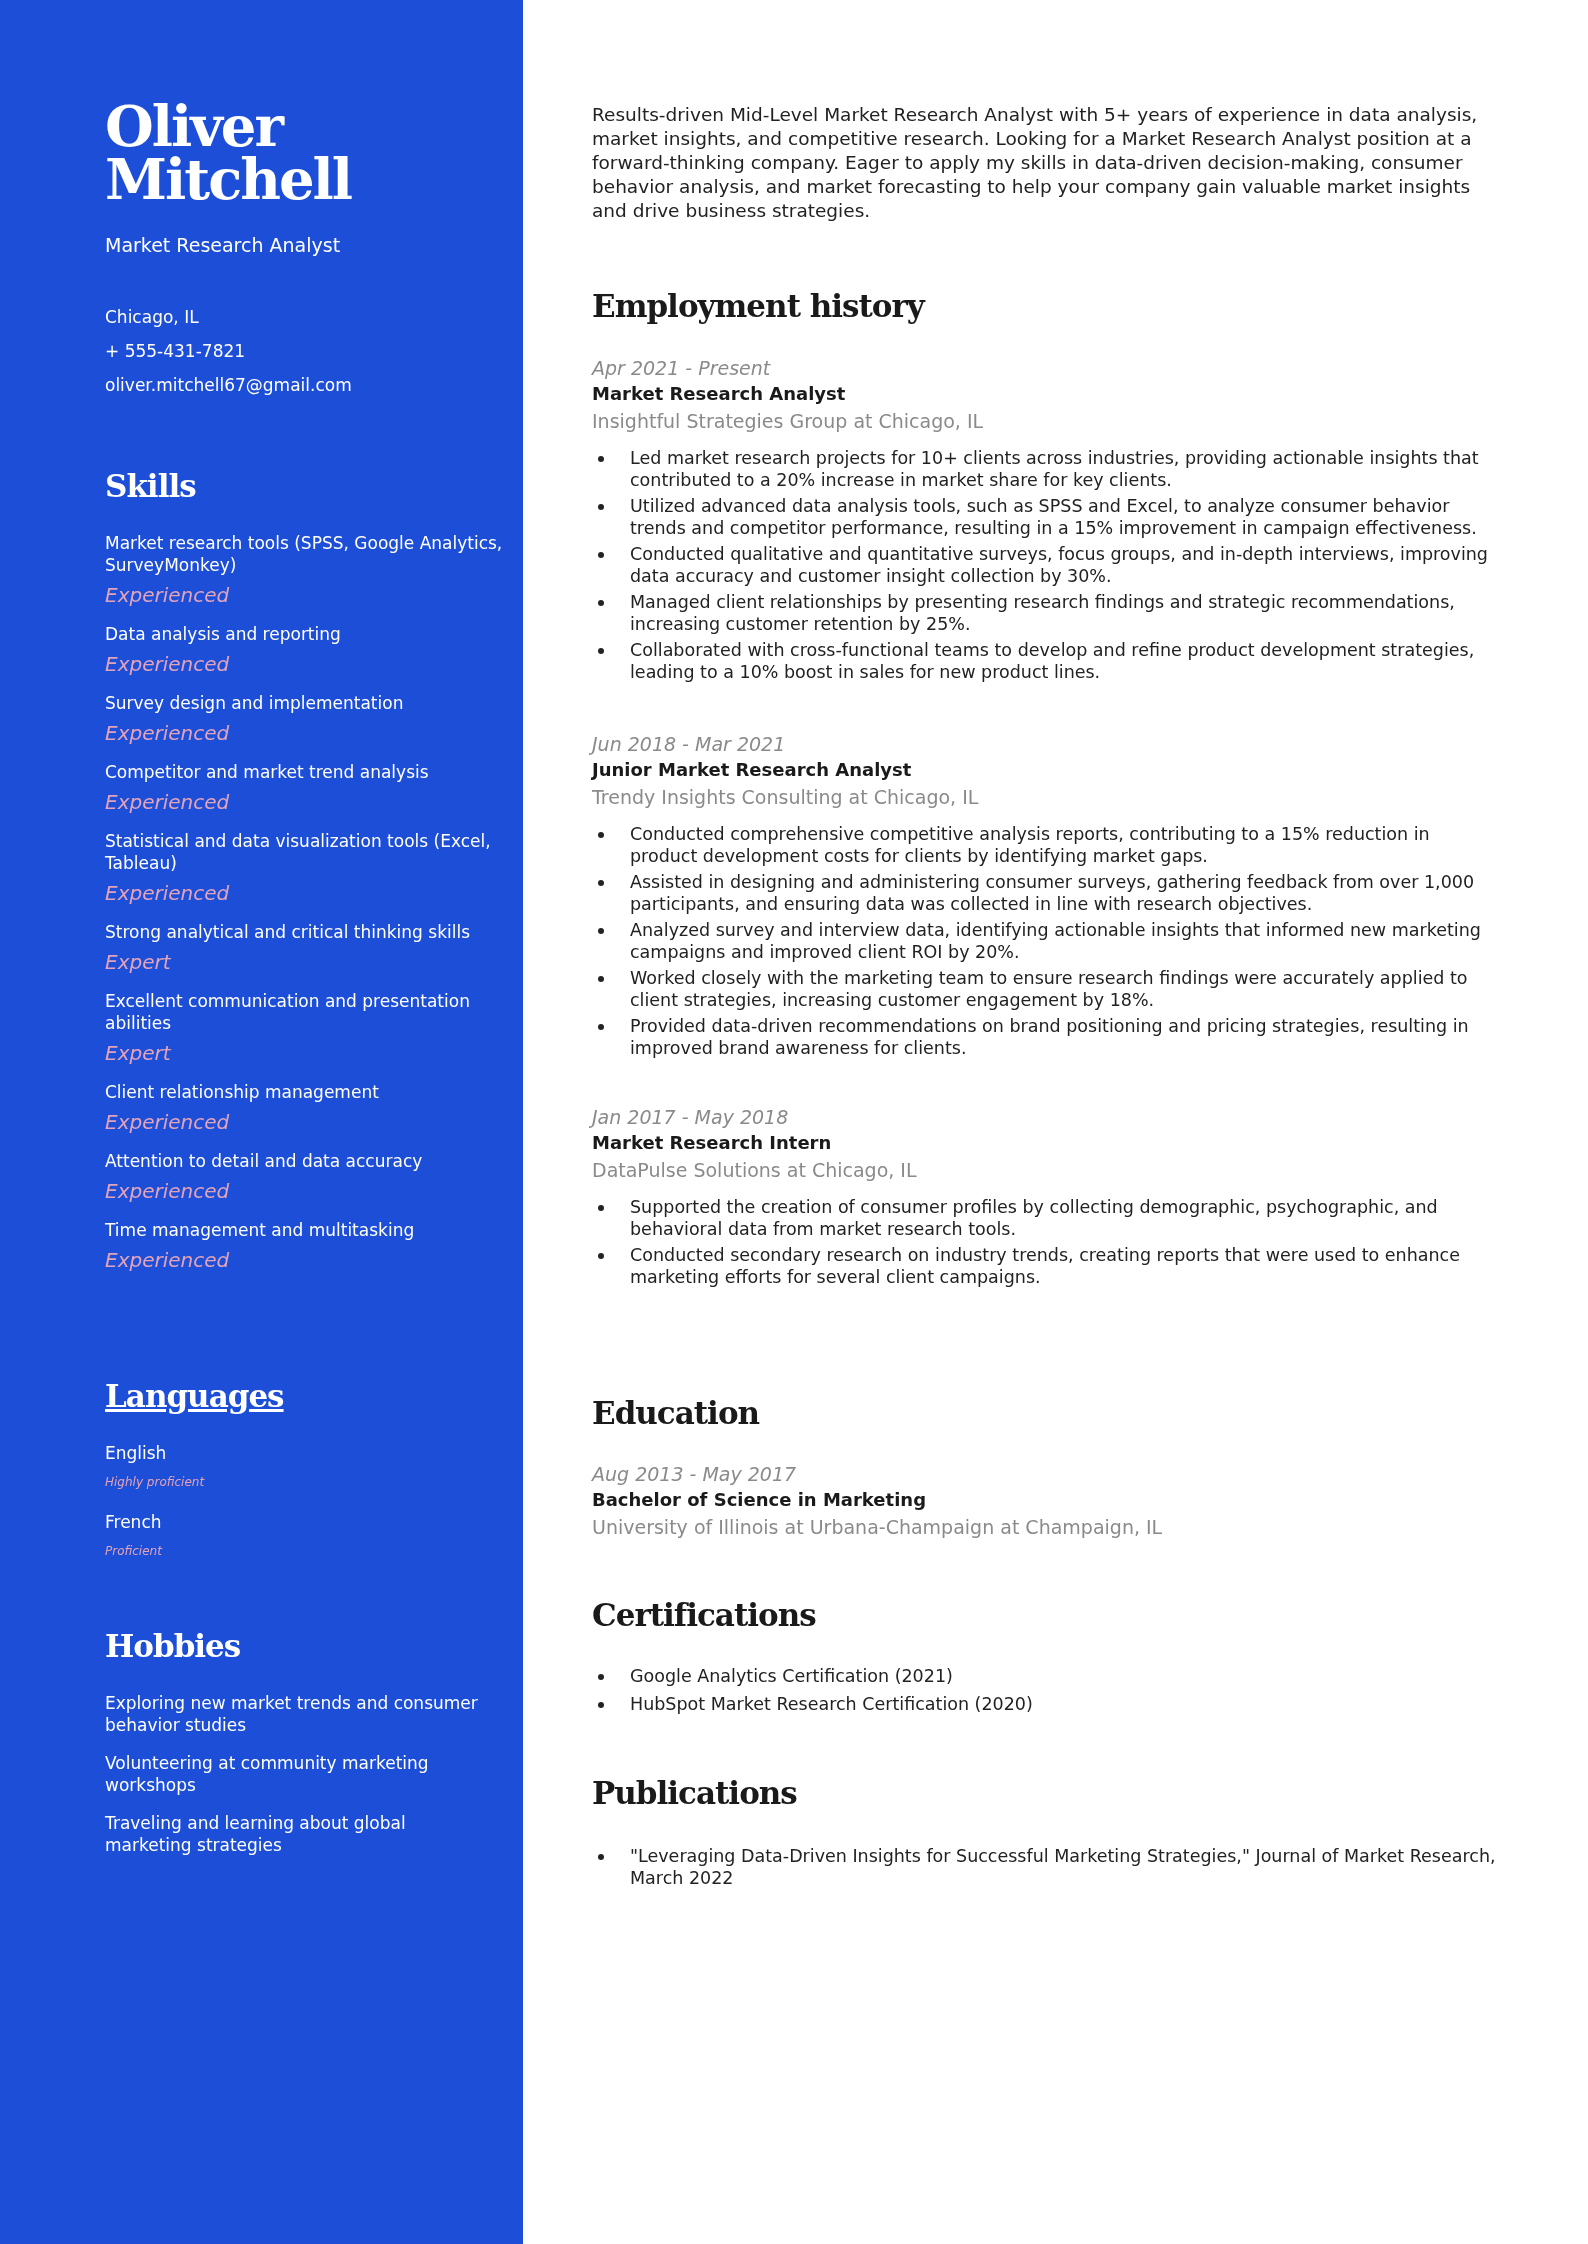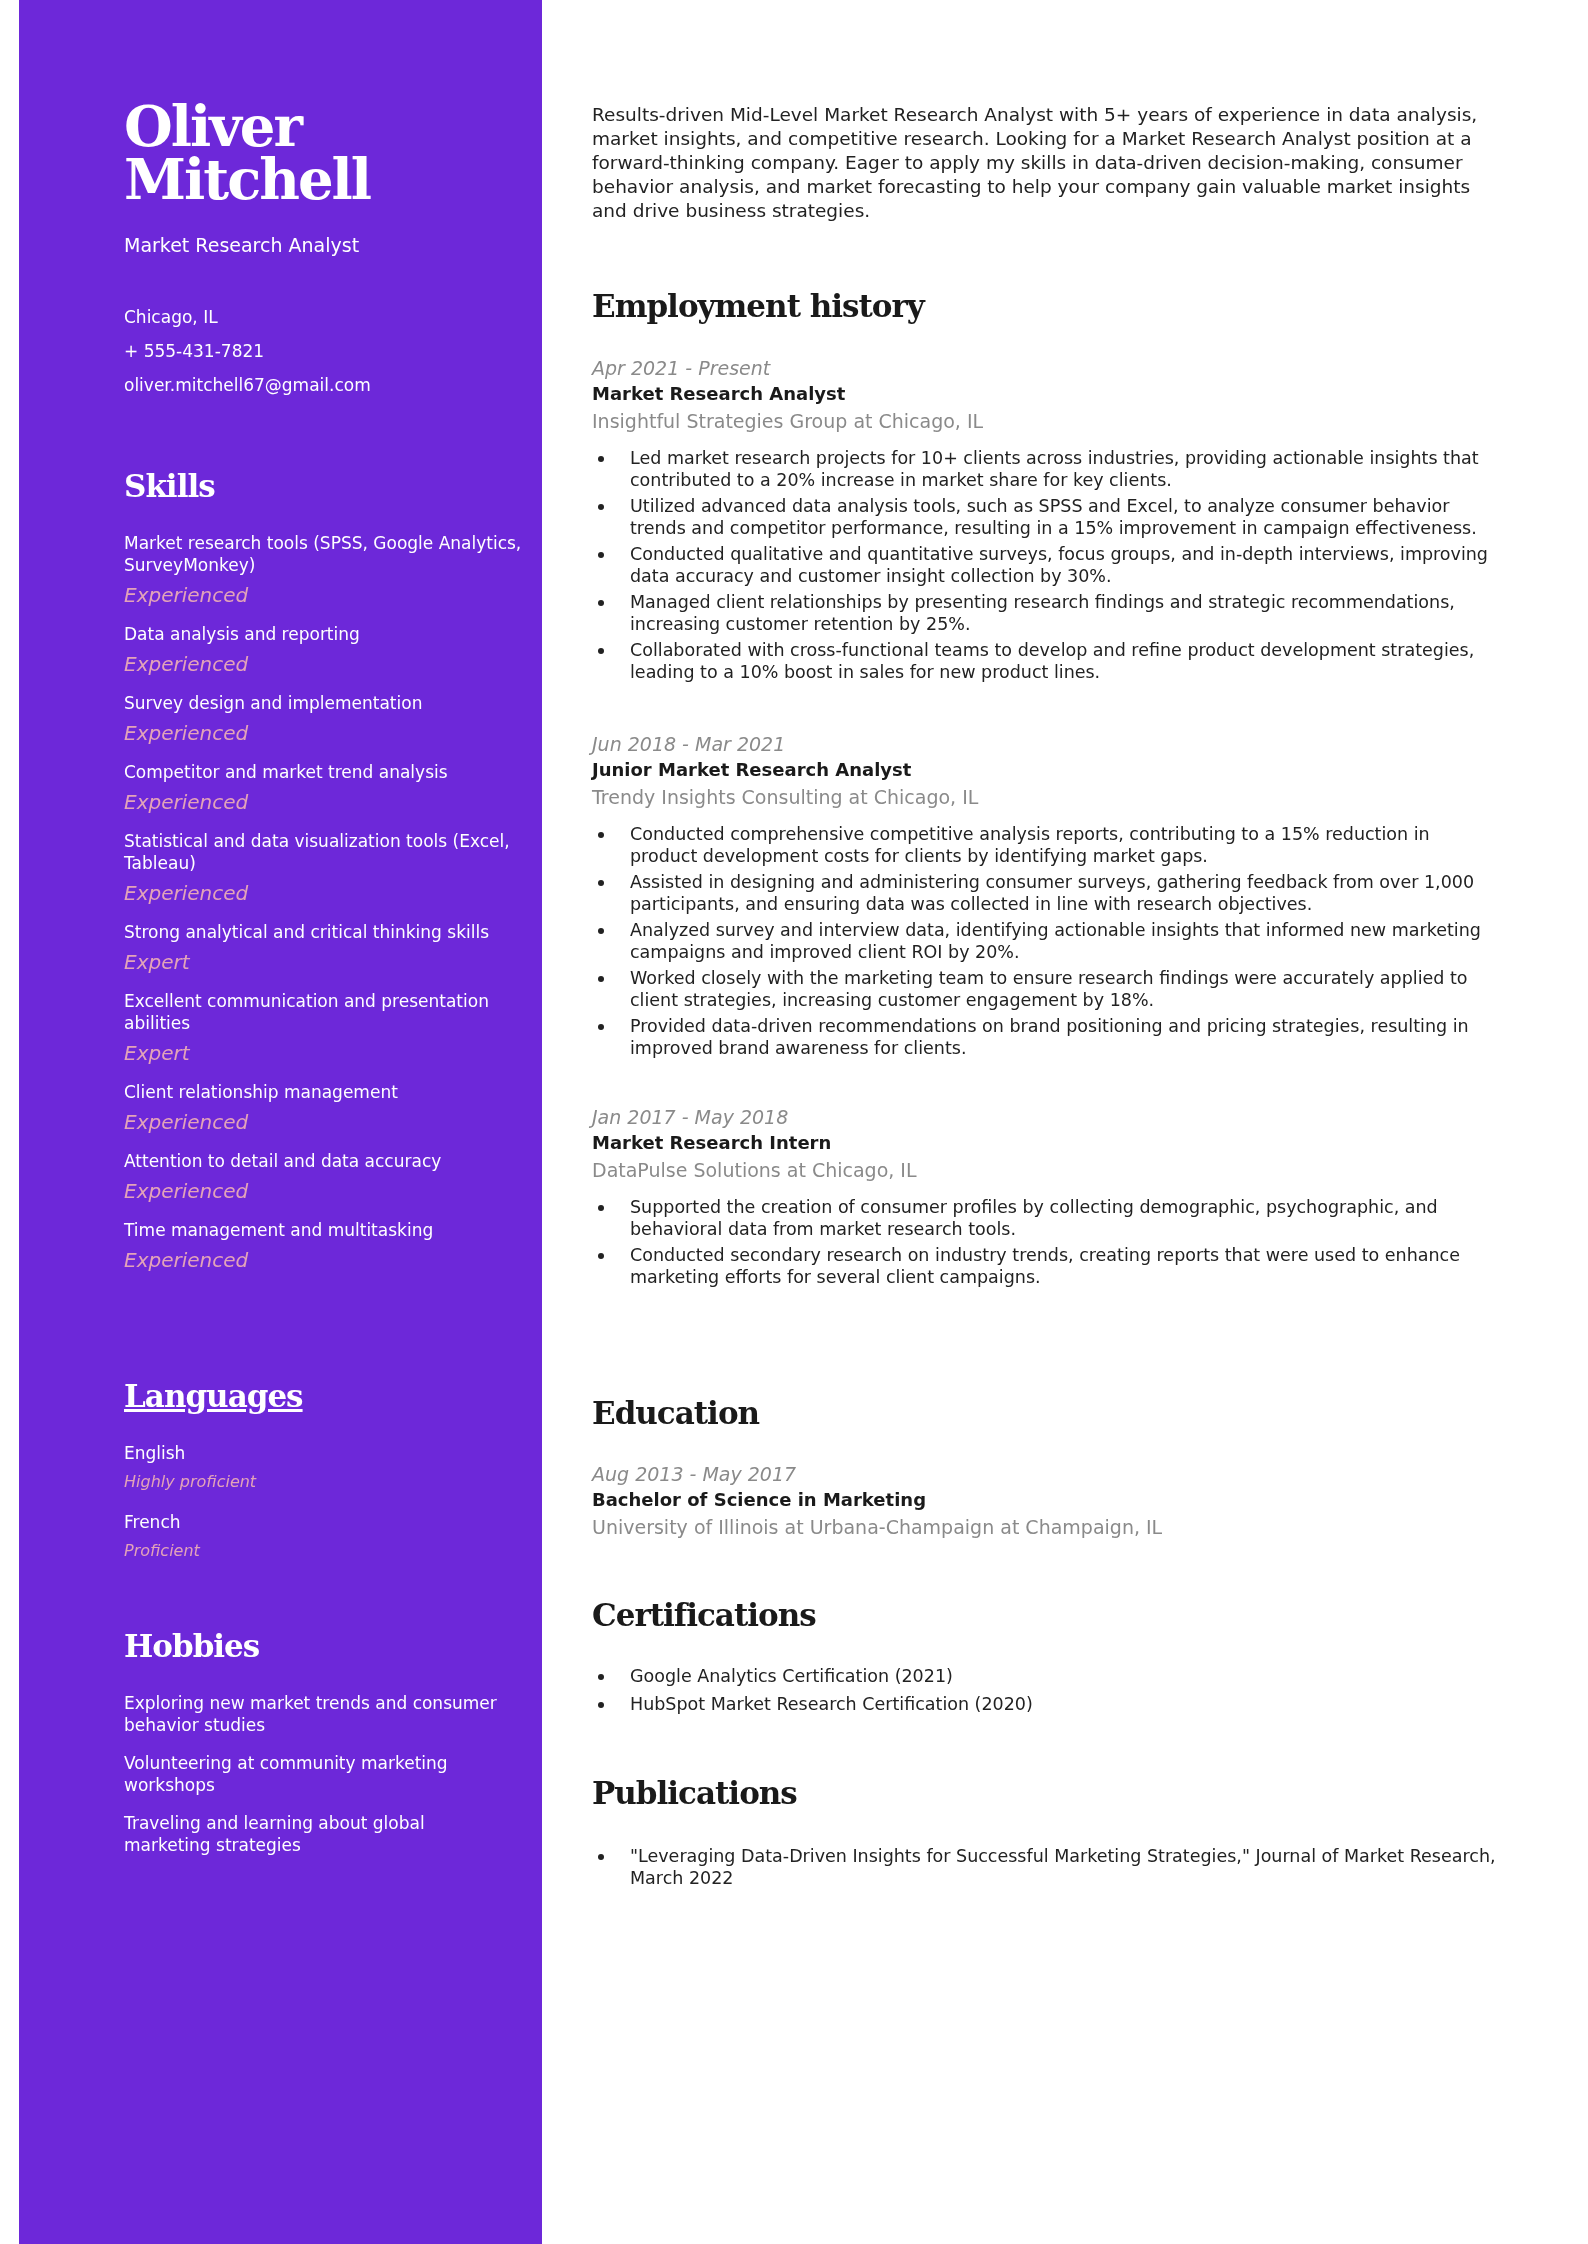--- a/index.html
+++ b/index.html
@@ -1,21 +1,21 @@
 <!DOCTYPE html>
 <html><head>
 <meta charset="utf-8">
 <style>
   * { box-sizing: border-box; margin: 0; padding: 0; }
   html, body { width: 1588px; height: 2244px; background: #ffffff; overflow: hidden; }
   body { position: relative; font-family: "DejaVu Sans", sans-serif; color: #1f1f1f; }
 
   .sidebar {
     position: absolute; left: 0; top: 0; width: 523px; height: 2244px;
-    background: #6d28d9; color: #ffffff; margin-left: 19px;
+    background: #1d4ed8; color: #ffffff;
   }
 
   .name {
     position: absolute; left: 105px; top: 100px; width: 400px;
     font-family: "DejaVu Serif", serif; font-weight: bold;
     font-size: 56px; line-height: 53px; letter-spacing: -2px; color: #ffffff;
   }
   .role {
     position: absolute; left: 105px; top: 232px;
     font-size: 19px; line-height: 26px; color: #ffffff;
@@ -30,21 +30,21 @@
   .skills { position: absolute; left: 105px; top: 466px; width: 400px; }
   .skills .sb-heading { margin-bottom: 26px; }
   .skill { margin-bottom: 17px; }
   .skill-name { font-size: 17px; line-height: 22px; color: #ffffff; }
   .skill-level { font-size: 20px; line-height: 22px; font-style: italic; color: #E3A3B9; margin-top: 8px; }
 
   .languages { position: absolute; left: 105px; top: 1376px; width: 400px; }
   .languages .sb-heading { margin-bottom: 26px; text-decoration: underline; }
   .lang { margin-bottom: 18px; }
   .lang-name { font-size: 17px; line-height: 22px; color: #ffffff; }
-  .lang-level { font-size: 16px; line-height: 22px; font-style: italic; color: #E3A3B9; margin-top: 7px; }
+  .lang-level { font-size: 12px; line-height: 22px; font-style: italic; color: #E3A3B9; margin-top: 7px; }
 
   .hobbies { position: absolute; left: 105px; top: 1626px; width: 390px; }
   .hobbies .sb-heading { margin-bottom: 26px; }
   .hobby { font-size: 17px; line-height: 22px; color: #ffffff; margin-bottom: 16px; }
 
   .main { position: absolute; left: 592px; top: 0; width: 910px; }
   .summary {
     position: absolute; left: 0; top: 103px; width: 910px;
     font-size: 18.5px; line-height: 24px; color: #222222;
   }

